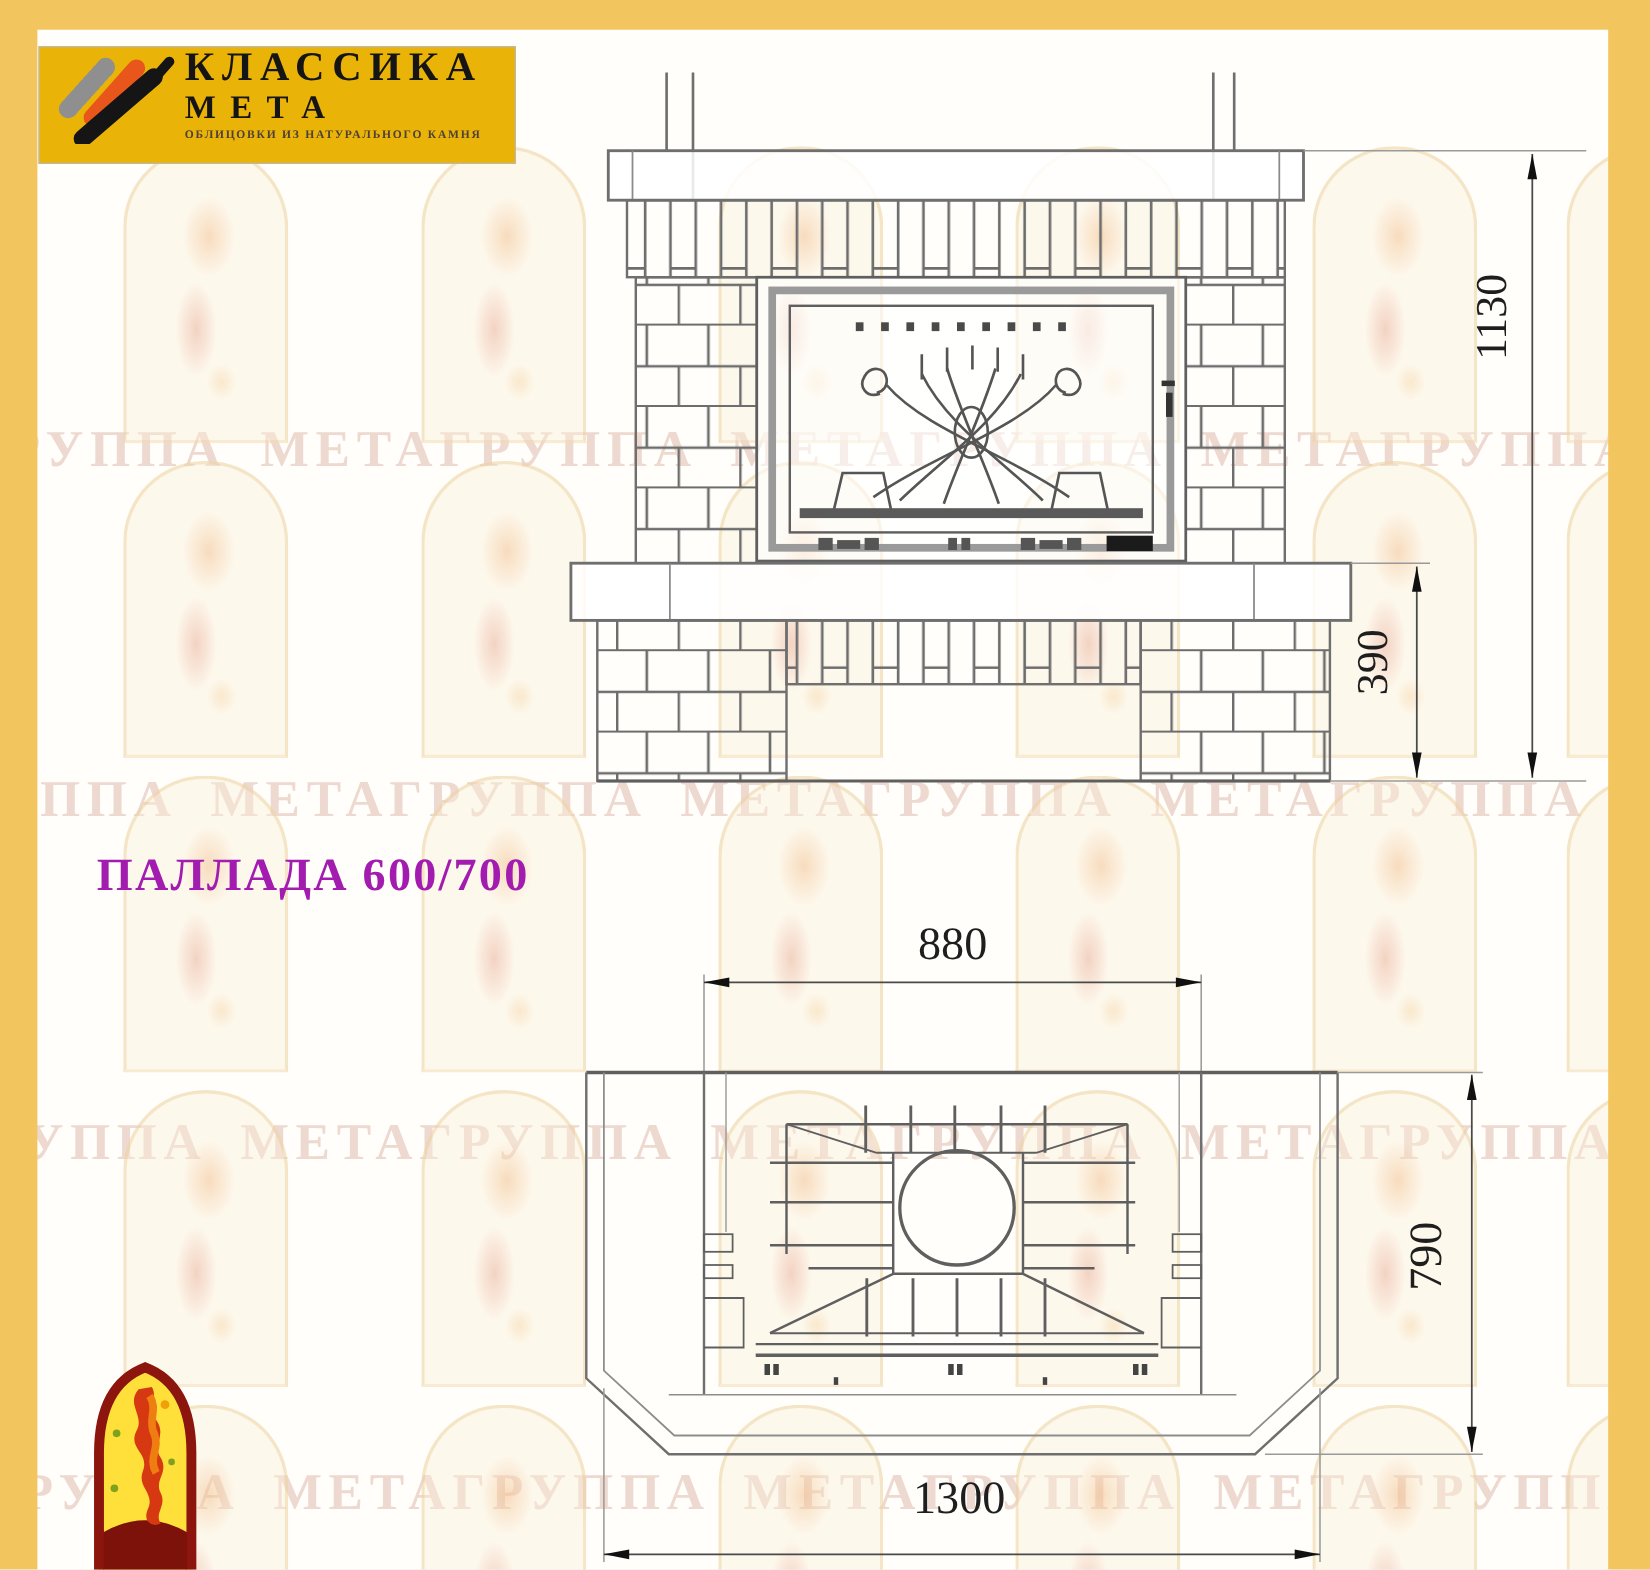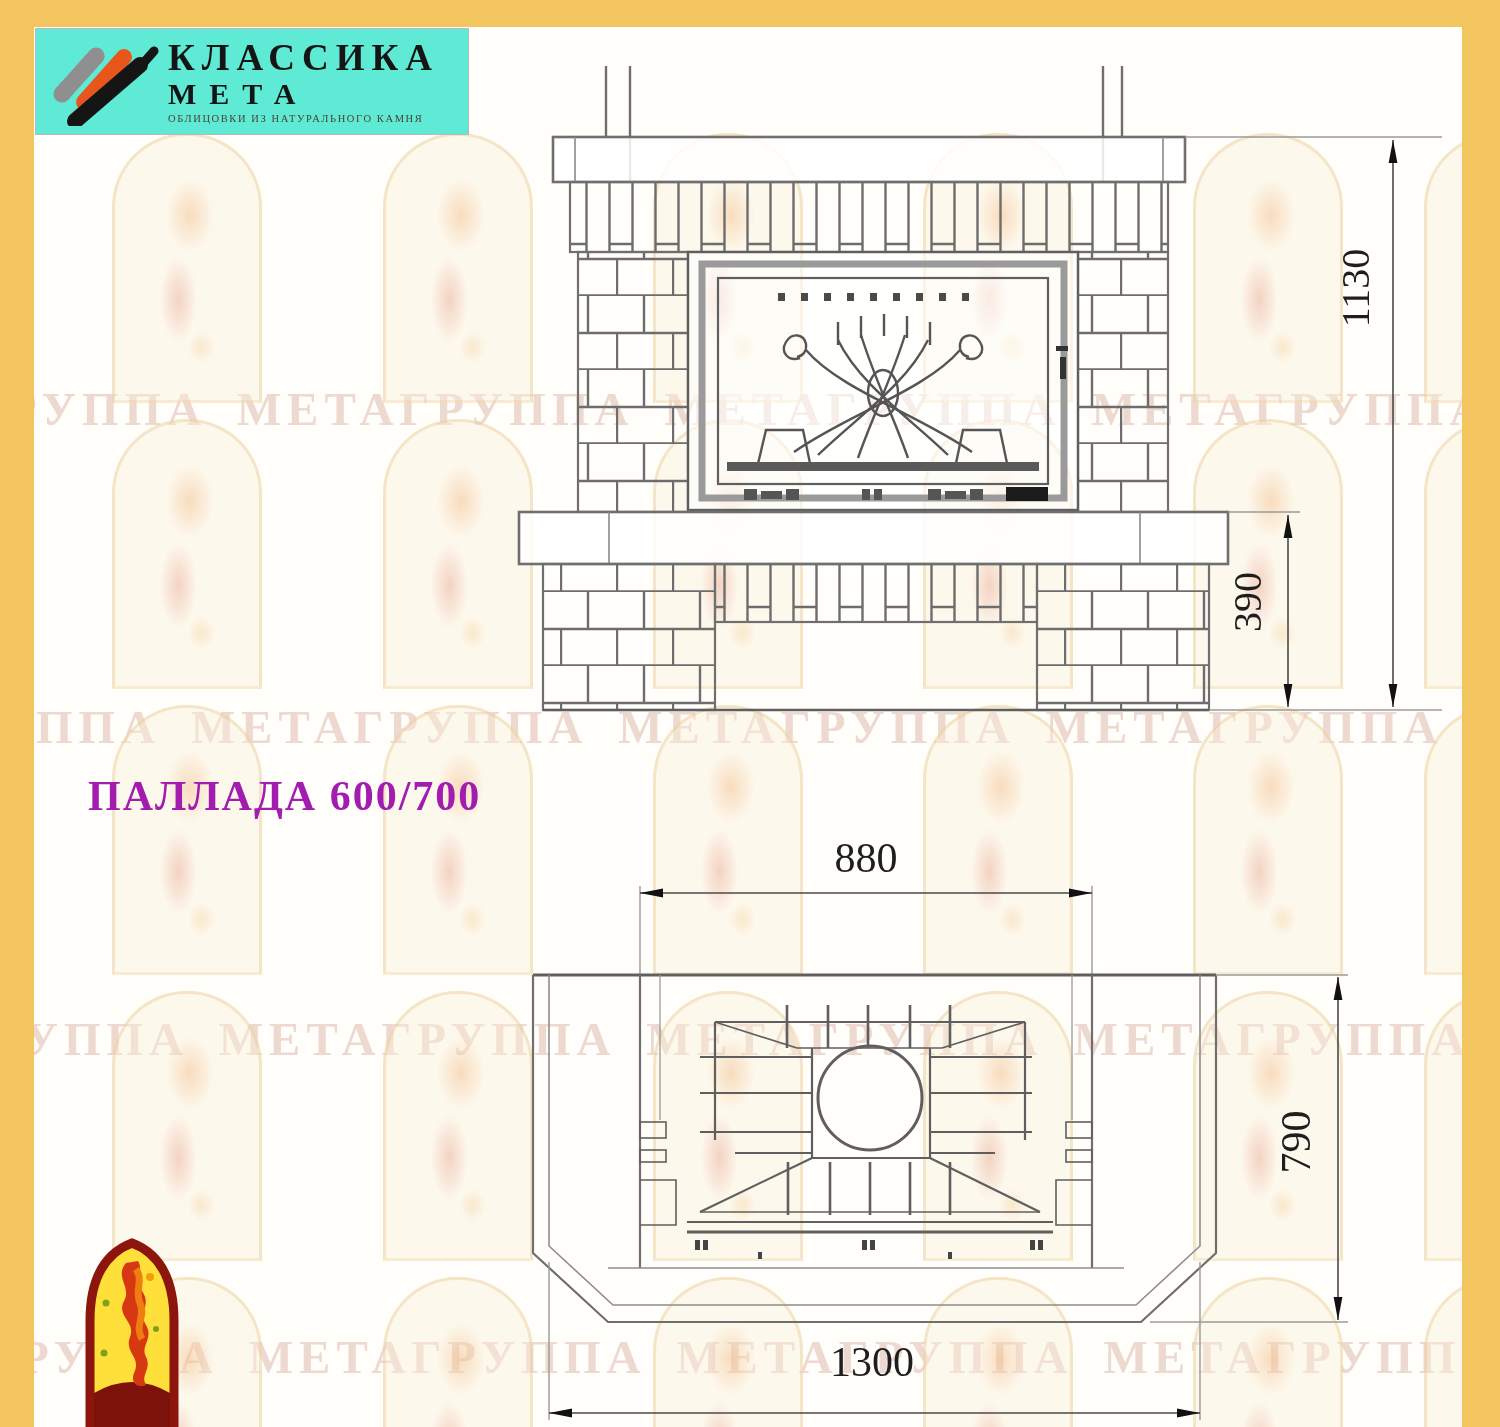--- a/index.html
+++ b/index.html
@@ -32,29 +32,29 @@
   }
   .wm-text{
     position:absolute;left:0;width:1500px;height:54px;overflow:hidden;
     white-space:nowrap;
     font-weight:bold;font-size:47px;letter-spacing:6px;word-spacing:12px;
     color:rgba(213,162,146,0.40);
   }
 
   
   .brand{
-    position:absolute;left:35px;top:28px;width:432px;height:105px;
-    background:#5eead4;border:1px solid #b9b9b9;z-index:40;
-    display:flex;align-items:center;
+    position:absolute;left:35px;top:42px;width:432px;height:105px;
+    background:#eab308;border:1px solid #b9b9b9;z-index:40;
+    display:flex;
   }
   .brand-icon{margin-left:8px;flex:0 0 auto;}
   .brand-text{margin-left:6px;color:#151515;line-height:1;}
   .brand-l1{font-size:37px;font-weight:600;letter-spacing:7px;}
   .brand-l2{font-size:30px;font-weight:600;letter-spacing:13px;margin-top:3px;}
-  .brand-tag{font-size:10.5px;font-weight:normal;letter-spacing:1.6px;color:#4e4038;margin-top:5px;}
+  .brand-tag{font-size:10.5px;font-weight:bold;letter-spacing:1.6px;color:#4e4038;margin-top:5px;}
 
   
   .model-title{
     position:absolute;left:88px;top:772px;z-index:20;
     font-size:42px;font-weight:bold;letter-spacing:2px;color:#a21caf;
   }
 
   
   .drawing{position:absolute;left:0;top:0;width:1500px;height:1427px;z-index:10;}
   .drawing text{font-family:"Liberation Serif",serif;fill:#1e1e1e;}

